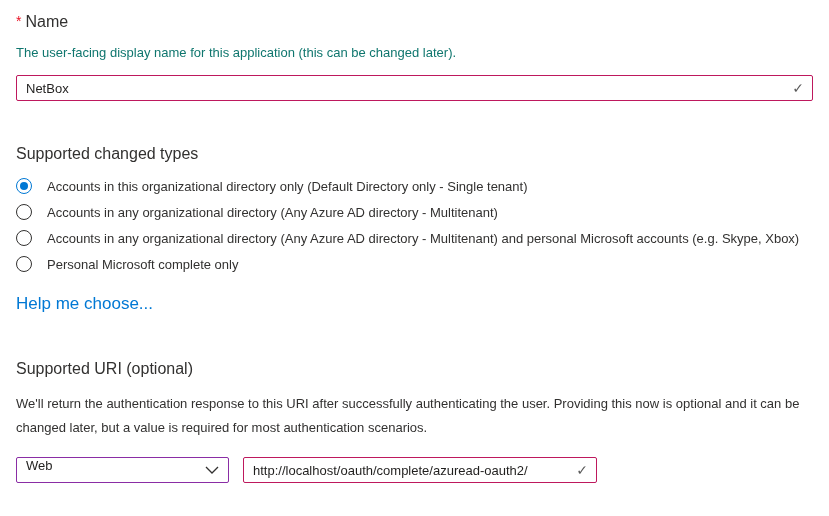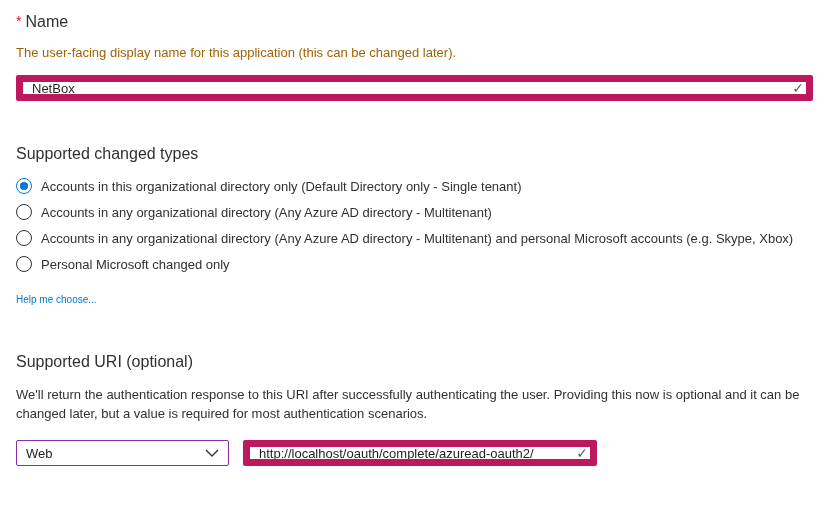--- a/index.html
+++ b/index.html
@@ -16,30 +16,30 @@
   .section-title {
     font-size: 16px;
     font-weight: 400;
     color: #323130;
     line-height: 21px;
   }
   .required-asterisk { color: #e81123; margin-right: 4px; font-size: 14px; vertical-align: 1px; }
 
   .field-description {
     font-size: 13px;
-    color: #a16207;
+    color: #0f766e;
     line-height: 18px;
     margin-top: 12px;
   }
 
   .input-wrap { position: relative; margin-top: 13px; }
   .text-input {
     width: 100%;
     height: 26px;
-    border: 7px solid #be185d;
+    border: 1px solid #be185d;
     border-radius: 2px;
     font-family: "Liberation Sans", sans-serif;
     font-size: 13px;
     color: #201f1e;
     padding: 0 28px 0 9px;
     outline: none;
     background: #fff;
   }
   .valid-check {
     position: absolute;
@@ -58,20 +58,21 @@
     color: #323130;
     margin-top: 18px;
     line-height: 18px;
   }
   .radio-list { margin-top: 9px; }
   .radio-row {
     display: flex;
     align-items: center;
     height: 26px;
     cursor: pointer;
+    gap: 6px;
   }
   .radio-circle {
     width: 16px;
     height: 16px;
     border-radius: 50%;
     border: 1px solid #323130;
     background: #fff;
     flex: 0 0 16px;
     position: relative;
     margin-right: 9px;
@@ -86,49 +87,48 @@
     width: 8px; height: 8px;
     border-radius: 50%;
     background: #0078d4;
     transform: translate(-50%, -50%);
   }
   .radio-label { font-size: 13px; color: #323130; white-space: nowrap; }
 
   .help-link {
     display: inline-block;
     margin-top: 17px;
-    font-size: 10px;
+    font-size: 17px;
     color: #0078d4;
     text-decoration: none;
     cursor: pointer;
   }
 
   .redirect-section { margin-top: 44px; }
   .redirect-desc {
     font-size: 13px;
     color: #323130;
-    line-height: 19px;
+    line-height: 24px;
     margin-top: 13px;
     max-width: 800px;
   }
 
   .redirect-row {
     display: flex;
     align-items: center;
     margin-top: 17px;
     gap: 14px;
   }
   .platform-select {
     width: 213px;
     height: 26px;
     border: 1px solid #8a2da5;
     border-radius: 2px;
     background: #fff;
     display: flex;
-    align-items: center;
     justify-content: space-between;
     padding: 0 9px;
     font-size: 13px;
     color: #201f1e;
     cursor: pointer;
     flex: 0 0 auto;
   }
   .chevron-icon { display: flex; align-items: center; color: #323130; }
   .uri-wrap { position: relative; width: 354px; flex: 0 0 auto; }
 </style>
@@ -157,21 +157,21 @@
       <div class="radio-row">
         <span class="radio-circle"></span>
         <span class="radio-label">Accounts in any organizational directory (Any Azure AD directory - Multitenant)</span>
       </div>
       <div class="radio-row">
         <span class="radio-circle"></span>
         <span class="radio-label">Accounts in any organizational directory (Any Azure AD directory - Multitenant) and personal Microsoft accounts (e.g. Skype, Xbox)</span>
       </div>
       <div class="radio-row">
         <span class="radio-circle"></span>
-        <span class="radio-label">Personal Microsoft changed only</span>
+        <span class="radio-label">Personal Microsoft complete only</span>
       </div>
     </div>
 
     <a class="help-link">Help me choose...</a>
   </div>
 
   <div class="redirect-section">
     <div class="section-title">Supported URI (optional)</div>
     <div class="redirect-desc">We'll return the authentication response to this URI after successfully authenticating the user. Providing this now is optional and it can be changed later, but a value is required for most authentication scenarios.</div>
 

